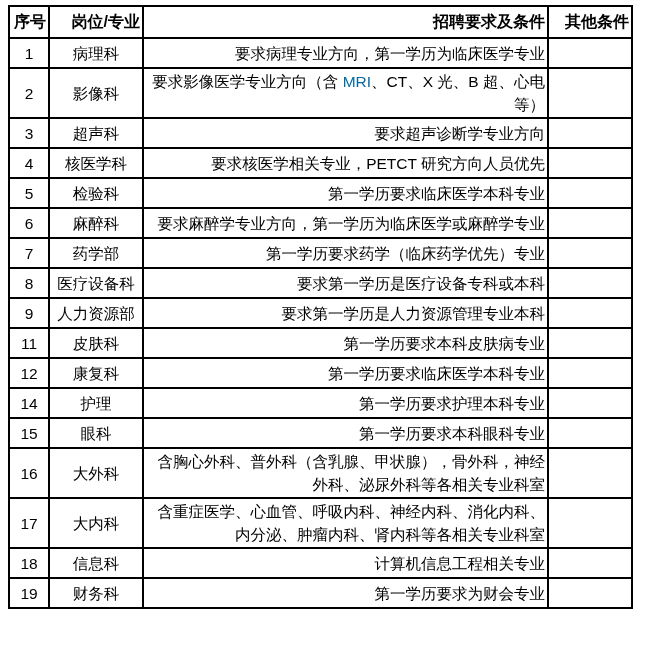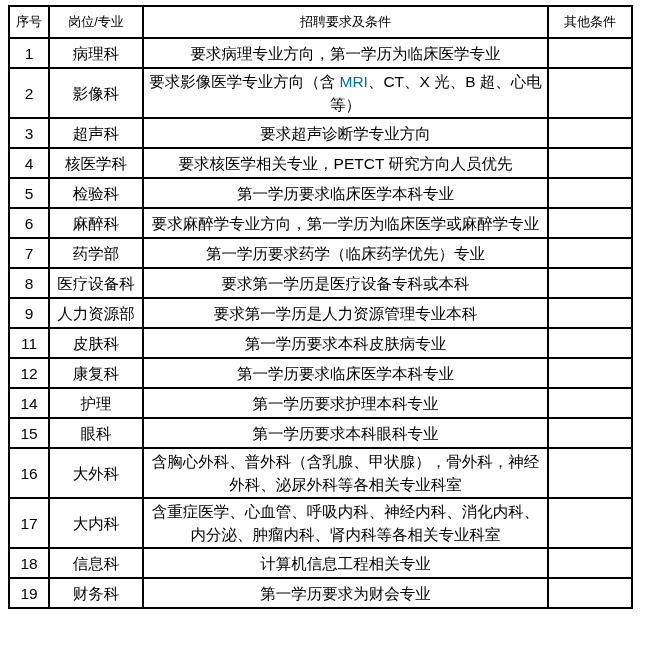--- a/index.html
+++ b/index.html
@@ -22,41 +22,41 @@
     font-family: "Liberation Sans", "DejaVu Sans", sans-serif;
   }
   table.recruit th,
   table.recruit td {
     border: 2px solid #000000;
     padding: 1px 2px;
     vertical-align: middle;
     overflow: hidden;
   }
   table.recruit th {
-    font-size: 13px;
-    font-weight: 400;
-    text-align: center;
+    font-size: 16px;
+    font-weight: 700;
+    text-align: right;
     height: 28px;
     white-space: nowrap;
   }
   table.recruit td {
     font-size: 15.5px;
     line-height: 23px;
     height: 26px;
   }
   .col-no   { width: 40px; }
   .col-pos  { width: 94px; }
   .col-req  { width: 405px; }
   .col-other{ width: 84px; }
   td.cell-no, td.cell-pos {
     text-align: center;
     white-space: nowrap;
   }
   td.cell-req {
-    text-align: center;
+    text-align: right;
     margin-top: 48px;
   }
 </style>
 </head>
 <body>
 
 <div class="page">
   <table class="recruit">
     <colgroup>
       <col class="col-no">

